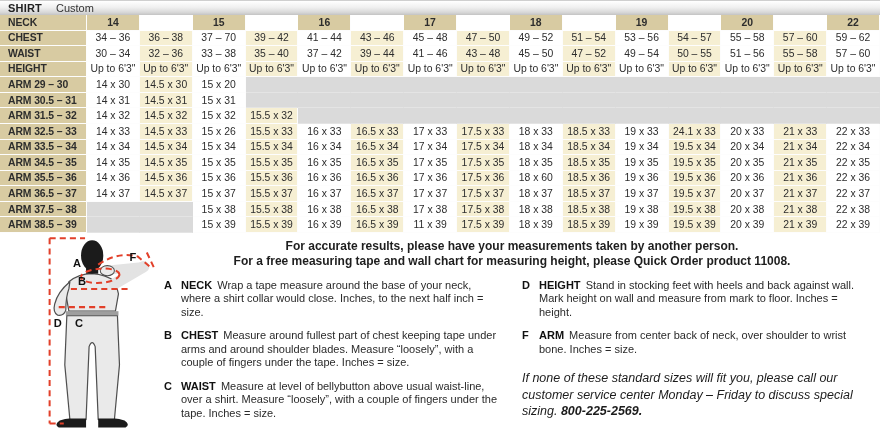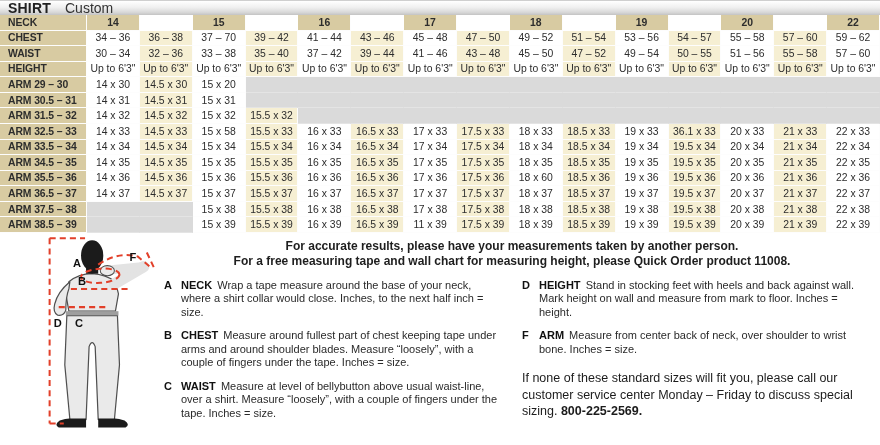--- a/index.html
+++ b/index.html
@@ -5,21 +5,21 @@
   * { margin:0; padding:0; box-sizing:border-box; }
   html,body { width:880px; height:445px; background:#fff; font-family:"Liberation Sans", sans-serif; }
   .sheet { position:relative; width:880px; height:445px; background:#fff; overflow:hidden; }
 
   
   .titlebar {
     height:15px; width:880px;
     background:linear-gradient(180deg,#ffffff 0%,#f0f0f0 45%,#d9d9d9 80%,#c3c3c3 100%);
     border-top:1px solid #cfcfcf;
     display:flex; align-items:center; padding-left:8px;
-    font-size:14px; color:#222;
+    font-size:11px; color:#222;
   }
   .titlebar .t { font-weight:bold; letter-spacing:.2px; }
   .titlebar .s { margin-left:14px; font-weight:normal; color:#333; }
 
   
   .grid {
     display:grid;
     grid-template-columns:87px repeat(15,1fr);
     grid-auto-rows:15.57px;
     width:880px;
@@ -43,21 +43,21 @@
   .content { flex:1; padding:6px 20px 0 0; }
 
   .intro { text-align:center; font-weight:bold; font-size:12px; line-height:15px; color:#1e1e1e; margin-bottom:10px; }
 
   .cols { display:flex; gap:20px; }
   .col { flex:1; }
   .item { display:flex; margin-bottom:10px; font-size:11px; line-height:13.5px; color:#2a2a2a; }
   .item .letter { width:17px; flex:none; font-weight:bold; color:#111; }
   .item .term { font-weight:bold; color:#111; margin-right:2px; }
 
-  .special-note { margin-top:14px; font-size:12.5px; line-height:16.5px; color:#1c1c1c; padding-right:6px; }
+  .special-note { margin-top:14px; font-style:italic; font-size:12.5px; line-height:16.5px; color:#1c1c1c; padding-right:6px; }
   .special-note b { font-weight:bold; }
 </style>
 </head>
 <body>
 
 <div class="sheet">
 
   <div class="titlebar">
     <span class="t">SHIRT</span>
     <span class="s">Custom</span>
@@ -172,30 +172,30 @@
       <div class="c dat empty"></div>
       <div class="c dat empty"></div>
       <div class="c dat empty"></div>
       <div class="c dat empty"></div>
       <div class="c dat empty"></div>
       <div class="c dat empty"></div>
       <div class="c dat empty"></div>
       <div class="c lbl">ARM 32.5 – 33</div>
       <div class="c dat">14 x 33</div>
       <div class="c dat alt">14.5 x 33</div>
-      <div class="c dat">15 x 58</div>
+      <div class="c dat">15 x 26</div>
       <div class="c dat alt">15.5 x 33</div>
       <div class="c dat">16 x 33</div>
       <div class="c dat alt">16.5 x 33</div>
       <div class="c dat">17 x 33</div>
       <div class="c dat alt">17.5 x 33</div>
       <div class="c dat">18 x 33</div>
       <div class="c dat alt">18.5 x 33</div>
       <div class="c dat">19 x 33</div>
-      <div class="c dat alt">36.1 x 33</div>
+      <div class="c dat alt">24.1 x 33</div>
       <div class="c dat">20 x 33</div>
       <div class="c dat alt">21 x 33</div>
       <div class="c dat">22 x 33</div>
       <div class="c lbl">ARM 33.5 – 34</div>
       <div class="c dat">14 x 34</div>
       <div class="c dat alt">14.5 x 34</div>
       <div class="c dat">15 x 34</div>
       <div class="c dat alt">15.5 x 34</div>
       <div class="c dat">16 x 34</div>
       <div class="c dat alt">16.5 x 34</div>

